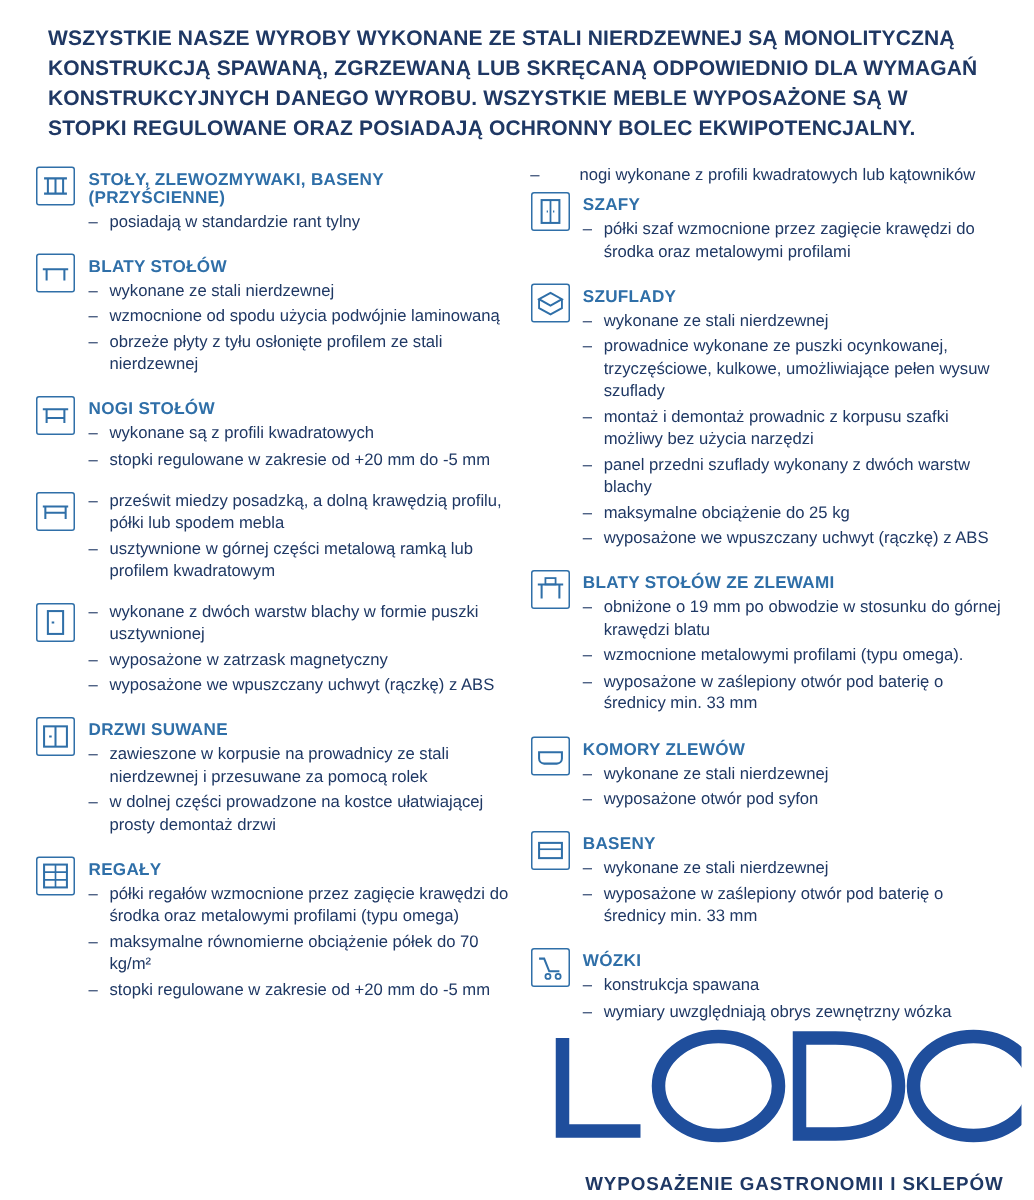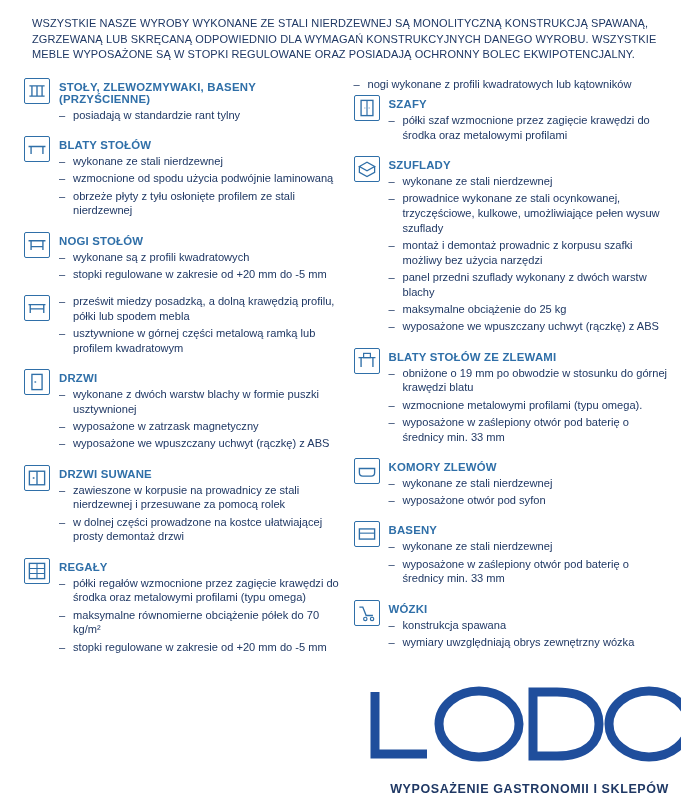--- a/index.html
+++ b/index.html
@@ -14,22 +14,22 @@
     overflow: hidden;
   }
   .page {
     position: relative;
     width: 689px;
     height: 800px;
     padding: 14px 20px 0 24px;
   }
   .intro {
     color: #1f3864;
-    font-weight: normal;
-    font-size: 11px;
+    font-weight: bold;
+    font-size: 14px;
     line-height: 1.42;
     letter-spacing: 0.1px;
     text-transform: uppercase;
     margin: 2px 8px 14px 8px;
   }
   .columns {
     display: flex;
     gap: 14px;
     align-items: flex-start;
   }
@@ -71,21 +71,21 @@
     margin-bottom: 2.5px;
   }
   ul.items li:before {
     content: "–";
     position: absolute;
     left: 0;
     top: 0;
     color: #1f3864;
   }
   .contd { margin-left: 35px; margin-top: 2px; margin-bottom: 12px; }
-  .contd li { font-size: 11.1px; }
+  .contd li { font-size: 11.1px; text-align: center; }
 
   
   .logo {
     position: absolute;
     right: 8px;
     bottom: 30px;
     width: 320px;
     height: 86px;
     pointer-events: none;
   }
@@ -164,21 +164,20 @@
           </div>
         </div>
         <div class="section">
           <div class="icon-box">
             <svg viewBox="0 0 26 26" width="22" height="22" style="position: absolute; left: 1px; top: 1px;">
               <rect x="7" y="4" width="12" height="18" stroke="#2f6fa8" stroke-width="1.6" fill="none"></rect>
               <path d="M10 13h2" stroke="#2f6fa8" stroke-width="1.6"></path>
             </svg>
           </div>
           <div class="sec-body">
-            <div class="sec-title">DRZWI</div>
             <ul class="items">
               <li>wykonane z dwóch warstw blachy w formie puszki usztywnionej</li>
               <li>wyposażone w zatrzask magnetyczny</li>
               <li>wyposażone we wpuszczany uchwyt (rączkę) z ABS</li>
             </ul>
           </div>
         </div>
         <div class="section">
           <div class="icon-box">
             <svg viewBox="0 0 26 26" width="22" height="22" style="position: absolute; left: 1px; top: 1px;">
@@ -233,21 +232,21 @@
           <div class="icon-box">
             <svg viewBox="0 0 26 26" width="22" height="22" style="position: absolute; left: 1px; top: 1px;">
               <path d="M4 10l9-5 9 5-9 5z" stroke="#2f6fa8" stroke-width="1.5" fill="none"></path>
               <path d="M4 10v7l9 5 9-5v-7" stroke="#2f6fa8" stroke-width="1.5" fill="none"></path>
             </svg>
           </div>
           <div class="sec-body">
             <div class="sec-title">SZUFLADY</div>
             <ul class="items">
               <li>wykonane ze stali nierdzewnej</li>
-              <li>prowadnice wykonane ze stali ocynkowanej, trzyczęściowe, kulkowe, umożliwiające pełen wysuw szuflady</li>
+              <li>prowadnice wykonane ze puszki ocynkowanej, trzyczęściowe, kulkowe, umożliwiające pełen wysuw szuflady</li>
               <li>montaż i demontaż prowadnic z korpusu szafki możliwy bez użycia narzędzi</li>
               <li>panel przedni szuflady wykonany z dwóch warstw blachy</li>
               <li>maksymalne obciążenie do 25 kg</li>
               <li>wyposażone we wpuszczany uchwyt (rączkę) z ABS</li>
             </ul>
           </div>
         </div>
         <div class="section">
           <div class="icon-box">
             <svg viewBox="0 0 26 26" width="22" height="22" style="position: absolute; left: 1px; top: 1px;">

